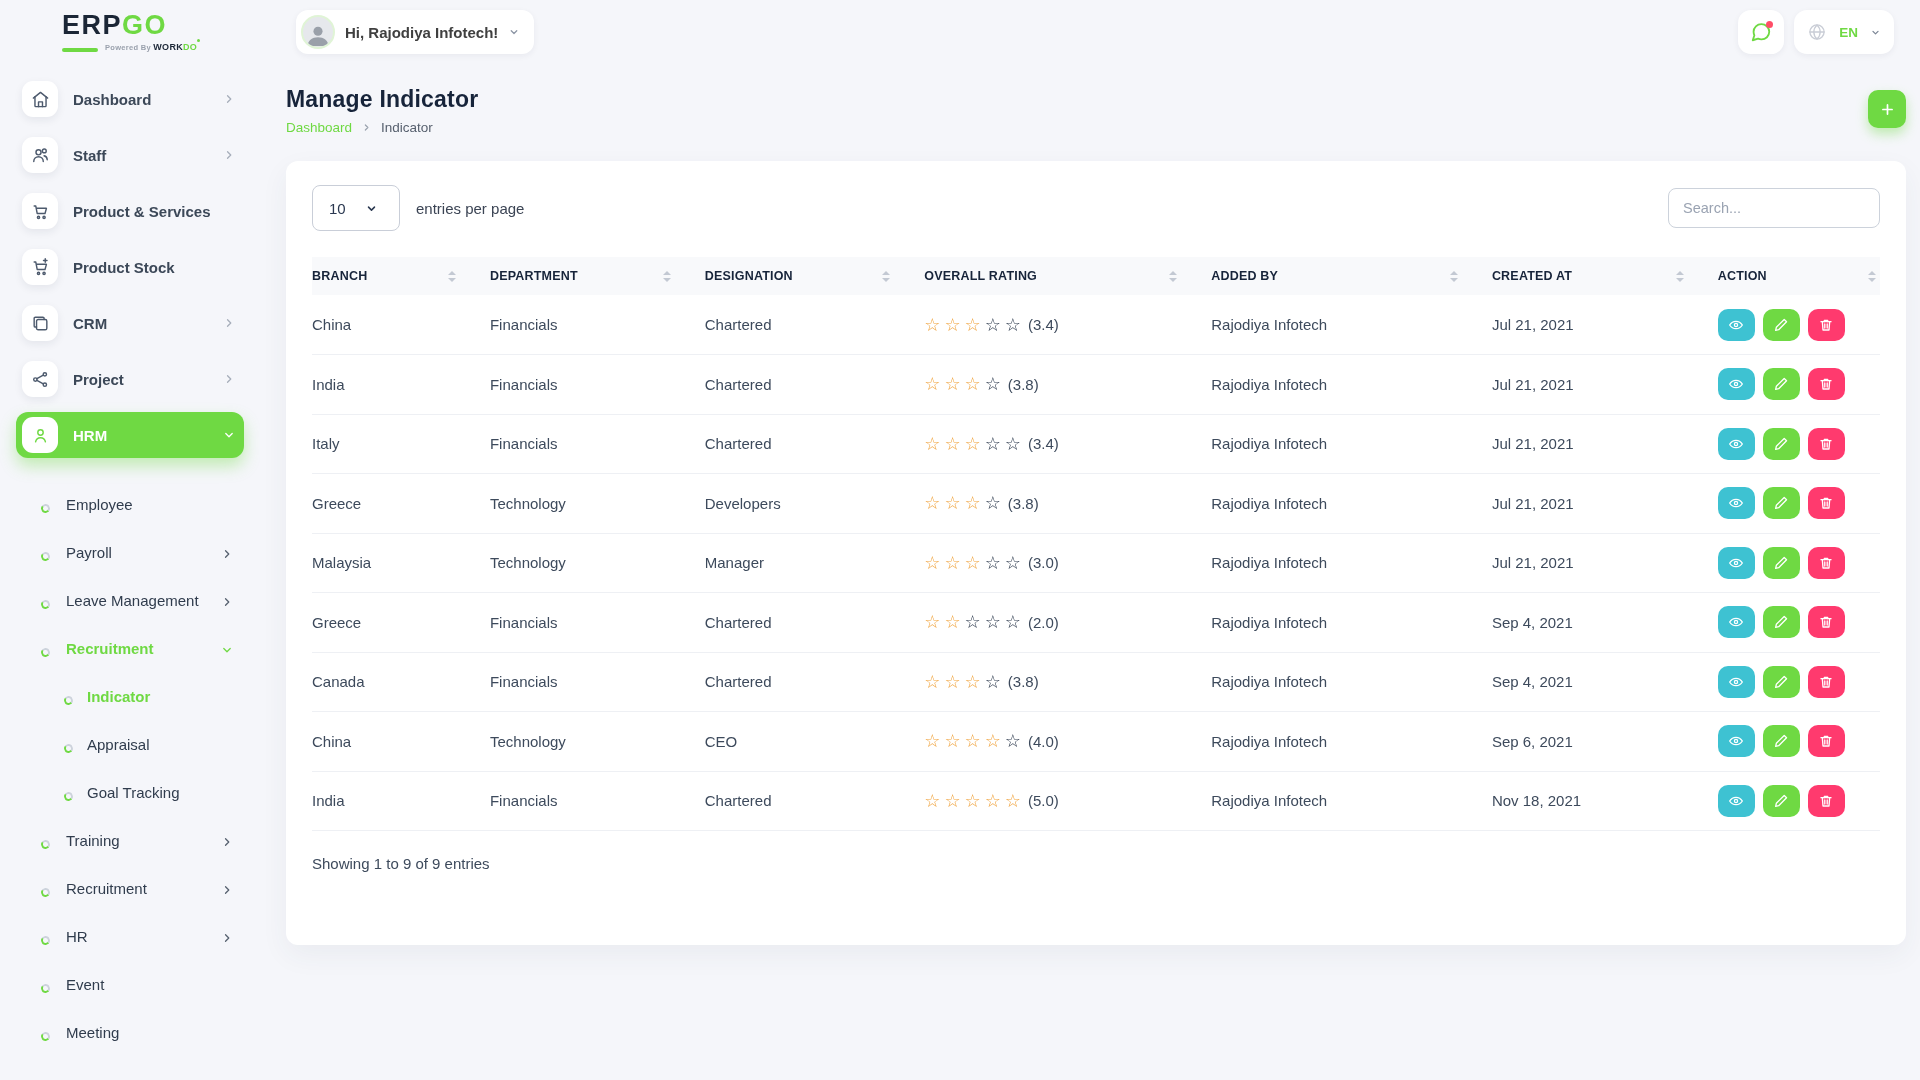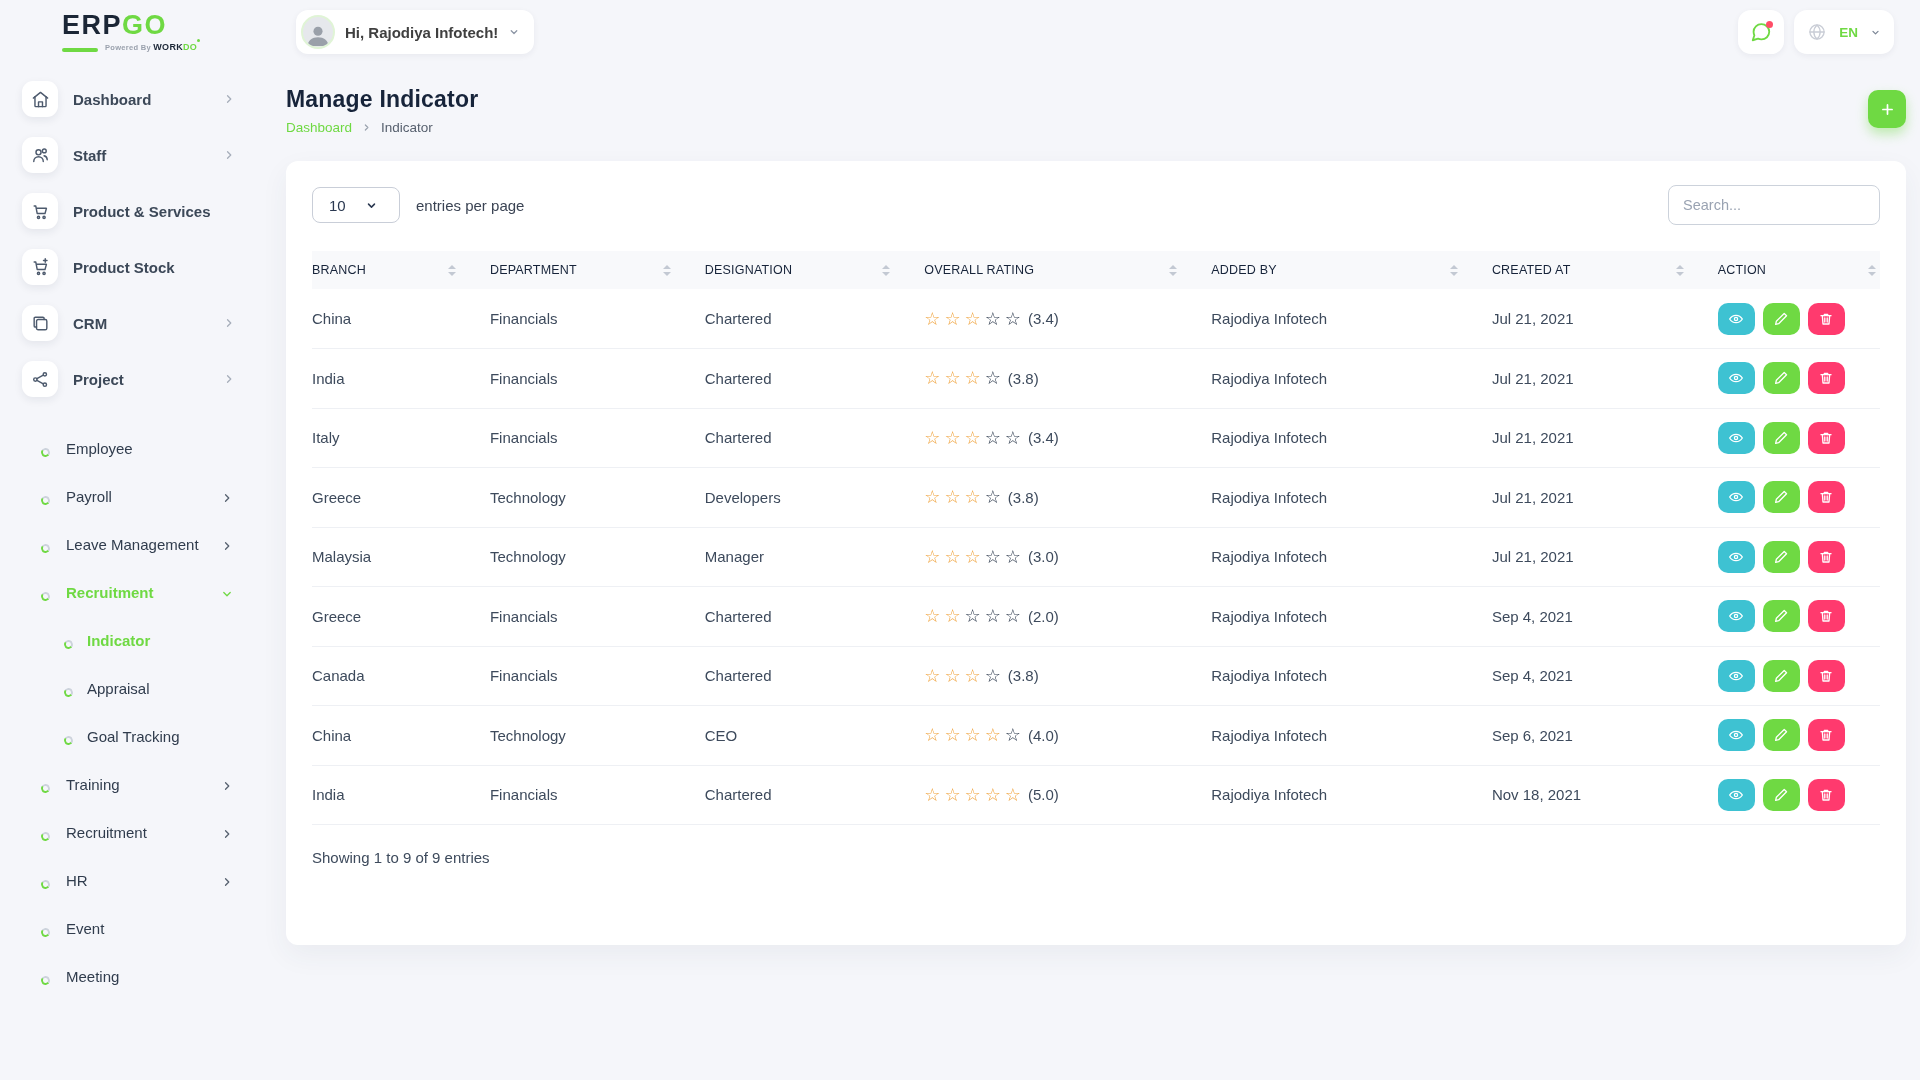--- a/index.html
+++ b/index.html
@@ -68,31 +68,31 @@
   .breadcrumb a{color:var(--accent-green);cursor:pointer;text-decoration:none}
   .crumb-sep svg{width:11px;height:11px;color:#9aa2ae;stroke-width:2.6;display:block}
   .breadcrumb .current{color:#57606e}
   .add-btn{width:38px;height:38px;border:none;border-radius:10px;background:var(--accent-green);display:flex;
     align-items:center;justify-content:center;cursor:pointer;box-shadow:0 6px 12px rgba(111,217,67,.4);margin-top:4px}
   .add-btn svg{width:17px;height:17px;color:#fff;stroke-width:2.4}
 
   .card{margin-top:26px;background:#fff;border-radius:12px;padding:24px 26px;height:784px;box-shadow:0 10px 28px rgba(50,60,90,.06)}
   .controls{display:flex;align-items:center;justify-content:space-between}
   .controls-left{display:flex;align-items:center;gap:16px}
-  .select{height:36px;min-width:88px;border:1px solid #c9ced8;border-radius:8px;display:flex;align-items:center;
+  .select{height:46px;min-width:88px;border:1px solid #c9ced8;border-radius:8px;display:flex;align-items:center;
     justify-content:space-between;padding:0 21px 0 16px;cursor:pointer;gap:12px;background:#fff}
   .select-value{font-size:15px;color:#2a3850;font-weight:500}
   .select .chev svg{width:13px;height:13px;color:#2a3850;stroke-width:2.8;display:block}
   .entries-label{font-size:15px;color:#3b4454;font-weight:500}
   .search{width:212px;height:40px;border:1px solid #ccd2db;border-radius:8px;padding:0 14px;font-size:14.5px;
     color:#333;font-family:inherit;outline:none;background:#fff}
   .search::placeholder{color:#9aa3b2}
 
   .tbl{margin-top:26px;width:100%;border-collapse:collapse;table-layout:fixed}
-  thead th{background:#f8f9fb;height:38px;padding:0;text-align:right;font-size:12.5px;font-weight:400;color:#17243a;letter-spacing:.2px}
+  thead th{background:#f8f9fb;height:38px;padding:0;text-align:right;font-size:12.5px;font-weight:700;color:#17243a;letter-spacing:.2px}
   .th-inner{display:flex;align-items:center;justify-content:space-between;padding-right:34px}
   .th-inner.last{padding-right:4px}
   .sort{display:inline-flex;flex-direction:column;gap:3px;cursor:pointer}
   .sort i{display:block;width:0;height:0;border-left:4px solid transparent;border-right:4px solid transparent}
   .sort .up{border-bottom:4.5px solid #c3c9d3}
   .sort .down{border-top:4.5px solid #c3c9d3}
   tbody td{height:59.5px;border-bottom:1px solid #eef0f4;font-size:15px;color:#3d4a5c;padding:0}
   .stars{display:flex;align-items:center;gap:4px}
   .star{font-size:18px;line-height:1}
   .star.orange{color:var(--star-orange)}
@@ -241,20 +241,34 @@
               <path d="M7.5 11l8-4.5M7.5 13l8 4.5"></path>
             </svg>
           </span>
           <span class="side-label">Project</span>
           <span class="side-chev">
             <svg viewBox="0 0 24 24" fill="none" stroke="currentColor" stroke-width="1.8" stroke-linecap="round" stroke-linejoin="round" aria-hidden="true">
               <path d="M9.5 6.5 15 12l-5.5 5.5"></path>
             </svg>
           </span>
         </div>
+        <div class="side-item active">
+          <span class="icon-box">
+            <svg viewBox="0 0 24 24" fill="none" stroke="currentColor" stroke-width="1.8" stroke-linecap="round" stroke-linejoin="round" aria-hidden="true" style="width: 19px; height: 19px;">
+              <circle cx="12" cy="8.2" r="3.4"></circle>
+              <path d="M5.8 20a6.3 6.3 0 0 1 12.4 0"></path>
+            </svg>
+          </span>
+          <span class="side-label">HRM</span>
+          <span class="side-chev">
+            <svg viewBox="0 0 24 24" fill="none" stroke="currentColor" stroke-width="1.8" stroke-linecap="round" stroke-linejoin="round" aria-hidden="true">
+              <path d="M6.5 9.5 12 15l5.5-5.5"></path>
+            </svg>
+          </span>
+        </div>
         <div class="sub-menu">
           <div class="sub-item depth1">
             <span class="bullet"></span>
             <span class="sub-label">Employee</span>
           </div>
           <div class="sub-item depth1">
             <span class="bullet"></span>
             <span class="sub-label">Payroll</span>
             <span class="side-chev">
               <svg viewBox="0 0 24 24" fill="none" stroke="currentColor" stroke-width="1.8" stroke-linecap="round" stroke-linejoin="round" aria-hidden="true">

